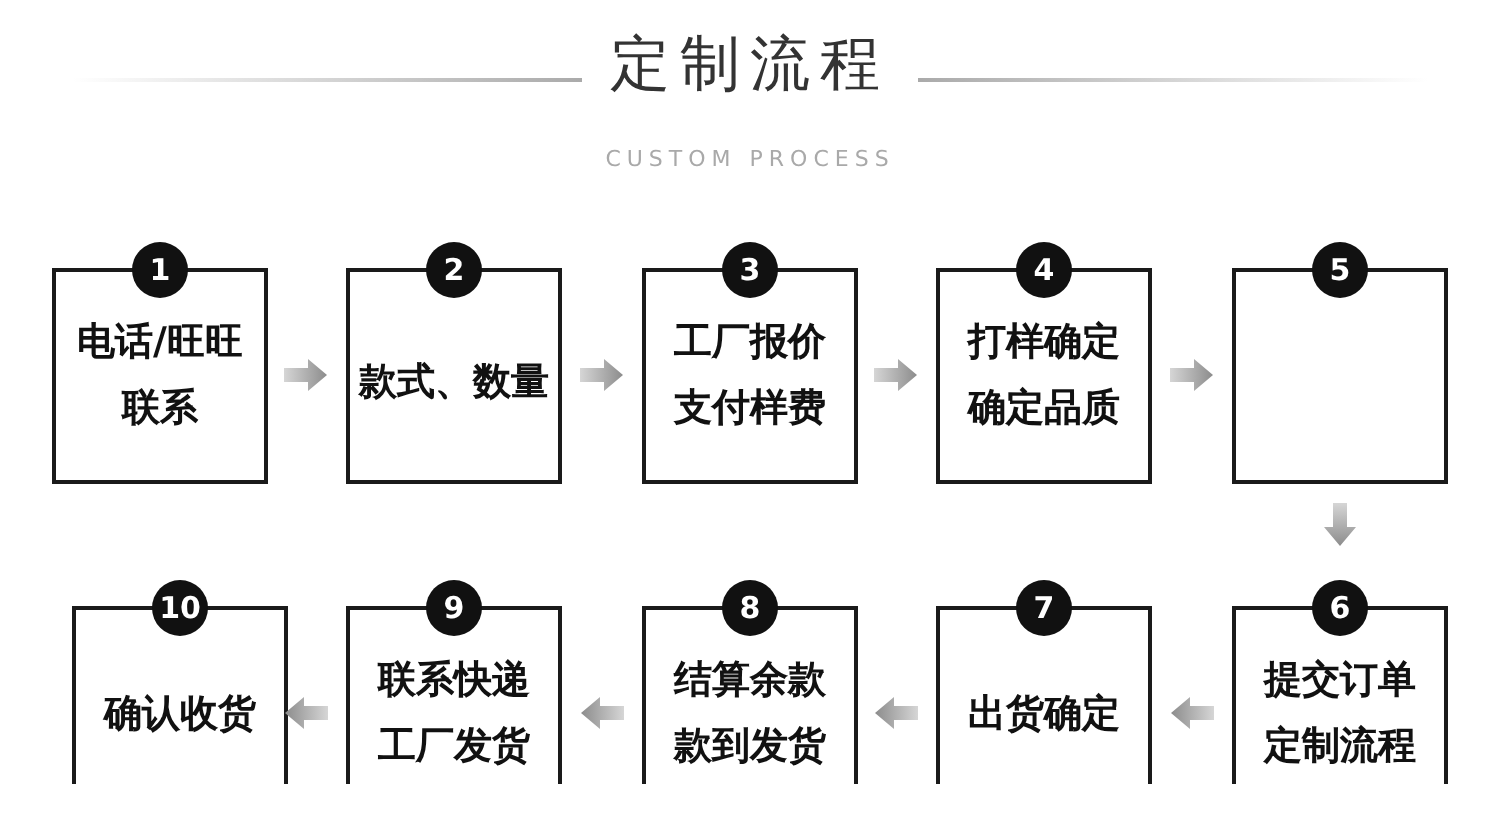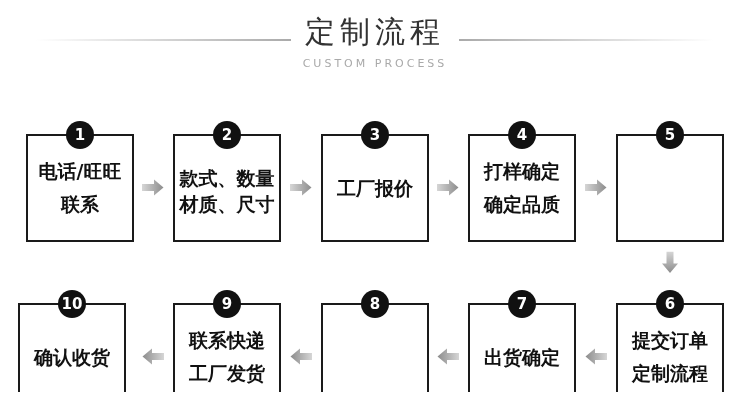--- a/index.html
+++ b/index.html
@@ -39,21 +39,21 @@
   .h-line.left  { background: linear-gradient(to right, rgba(170,170,170,0), #aaaaaa); }
   .h-line.right { background: linear-gradient(to right, #aaaaaa, rgba(170,170,170,0)); }
   .title {
     font-size: 30px;
     font-weight: 500;
     color: #333333;
     letter-spacing: 5px;
     white-space: nowrap;
   }
   .subtitle {
-    margin-top: 4px;
+    margin-top: 20px;
     font-size: 11px;
     color: #a9a9a9;
     letter-spacing: 3px;
     white-space: nowrap;
   }
 
   
   .step {
     position: absolute;
     width: 108px;
@@ -130,28 +130,28 @@
     <div class="lines">
       <div>电话/旺旺</div>
       <div>联系</div>
     </div>
   </div>
 
   <div class="step" style="left:173px;top:134px">
     <div class="badge">2</div>
     <div class="lines tight">
       <div>款式、数量</div>
-      <div>材质、尺寸</div>
     </div>
   </div>
 
   <div class="step" style="left:321px;top:134px">
     <div class="badge">3</div>
     <div class="lines">
       <div>工厂报价</div>
+      <div>支付样费</div>
     </div>
   </div>
 
   <div class="step" style="left:468px;top:134px">
     <div class="badge">4</div>
     <div class="lines">
       <div>打样确定</div>
       <div>确定品质</div>
     </div>
   </div>
@@ -187,31 +187,35 @@
 
   <div class="step" style="left:468px;top:303px">
     <div class="badge">7</div>
     <div class="lines">
       <div>出货确定</div>
     </div>
   </div>
 
   <div class="step" style="left:321px;top:303px">
     <div class="badge">8</div>
+    <div class="lines">
+      <div>结算余款</div>
+      <div>款到发货</div>
+    </div>
   </div>
 
   <div class="step" style="left:173px;top:303px">
     <div class="badge">9</div>
     <div class="lines">
       <div>联系快递</div>
       <div>工厂发货</div>
     </div>
   </div>
 
-  <div class="step" style="left:18px;top:303px">
+  <div class="step" style="left:36px;top:303px">
     <div class="badge">10</div>
     <div class="lines">
       <div>确认收货</div>
     </div>
   </div>
 
   <svg class="arrow flip" style="left:585px;top:348px" width="22" height="17" viewBox="0 0 22 17">
       <polygon points="0,5 12,5 12,0.5 21.5,8.5 12,16.5 12,12 0,12" fill="url(#agrad)"></polygon>
     </svg>
   <svg class="arrow flip" style="left:437px;top:348px" width="22" height="17" viewBox="0 0 22 17">

